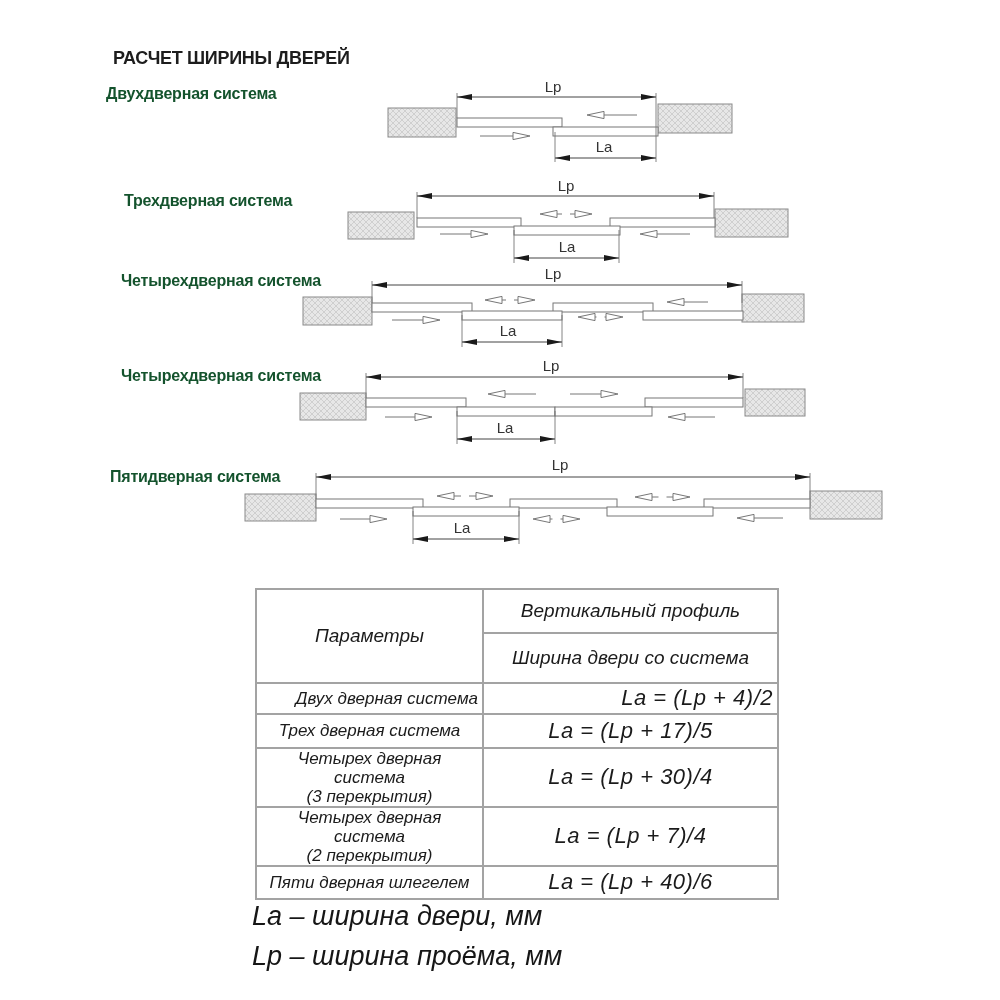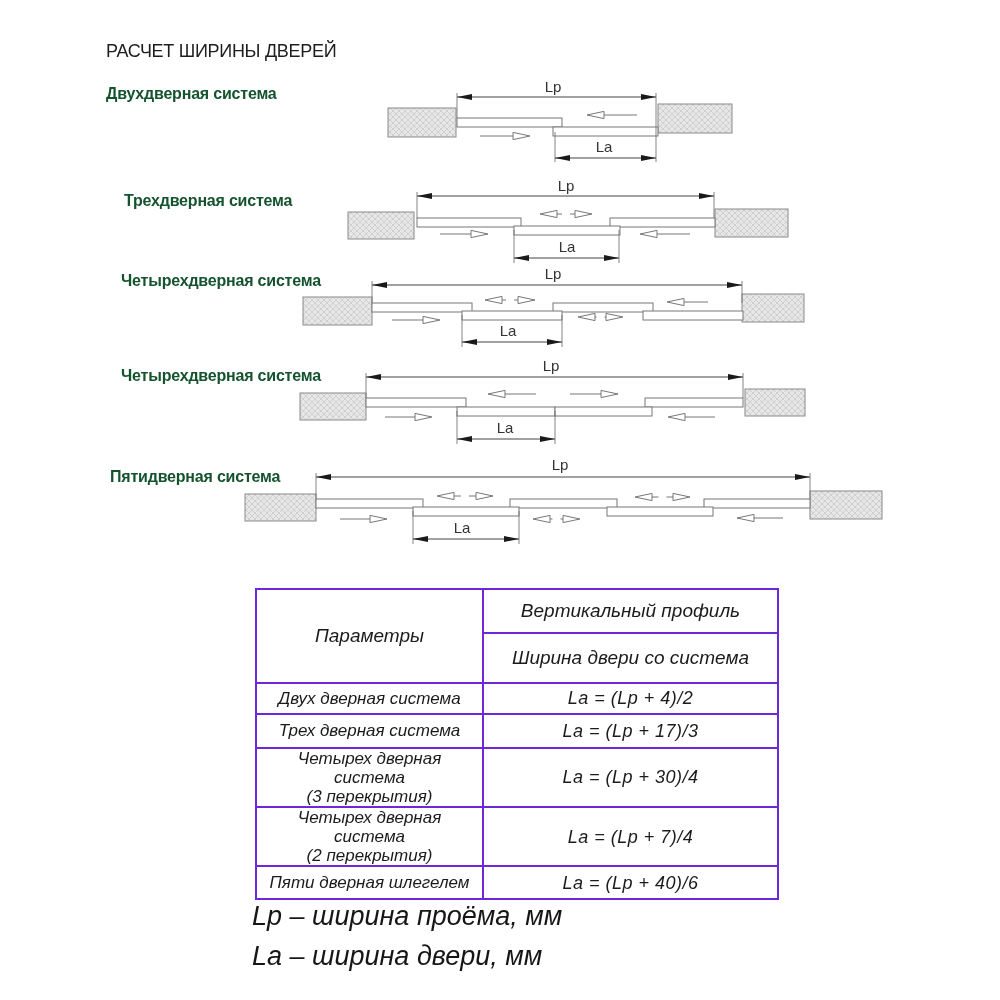--- a/index.html
+++ b/index.html
@@ -1,37 +1,37 @@
 <!DOCTYPE html>
 <html><head>
 <meta charset="utf-8">
 <style>
   html,body{margin:0;padding:0;background:#fff;}
   body{width:1000px;height:1000px;position:relative;font-family:"Liberation Sans",sans-serif;}
   .page{position:absolute;inset:0;background:#fff;}
-  .title{position:absolute;left:105px;top:40px;margin:1px;font-size:18px;font-weight:400;
+  .title{position:absolute;left:105px;top:40px;margin:8px;font-size:18px;font-weight:700;
          color:#1d1d1d;letter-spacing:-0.3px;}
   .dlabel{position:absolute;font-size:16px;font-weight:700;color:#14532d;letter-spacing:-0.2px;white-space:nowrap;}
   #lbl0{left:106px;top:85px} #lbl1{left:124px;top:192px} #lbl2{left:121px;top:272px}
   #lbl3{left:121px;top:367px} #lbl4{left:110px;top:468px}
   svg.diag{position:absolute;overflow:visible;}
   #diag0{left:375px;top:82px;width:375px;height:90px}
   #diag1{left:335px;top:178px;width:470px;height:92px}
   #diag2{left:295px;top:262px;width:515px;height:92px}
   #diag3{left:293px;top:360px;width:517px;height:94px}
   #diag4{left:238px;top:448px;width:650px;height:110px}
   .spec-table{position:absolute;left:255px;top:588px;width:522px;border-collapse:collapse;table-layout:fixed;}
-  .spec-table td{border:2px solid #6d28d9;text-align:center;vertical-align:middle;
+  .spec-table td{border:2px solid #a3a3a3;text-align:center;vertical-align:middle;
     font-style:italic;color:#1b1b1b;padding:0 4px;line-height:1.12;}
   .spec-table .hdr{font-size:19px;}
   .spec-table .pname{font-size:17px;}
-  .spec-table .formula{font-size:18px;letter-spacing:0.5px;margin-top:27px;}
+  .spec-table .formula{font-size:22px;letter-spacing:0.5px;margin-top:27px;}
   .spec-table tr:nth-child(1) td{height:42px;}
   .spec-table tr:nth-child(2) td{height:48px;}
-  .spec-table tr:nth-child(3) td{height:29px;}
+  .spec-table tr:nth-child(3) td{height:29px;text-align:right;}
   .spec-table tr:nth-child(4) td{height:32px;}
   .spec-table tr:nth-child(5) td{height:48px;}
   .spec-table tr:nth-child(6) td{height:50px;}
   .spec-table tr:nth-child(7) td{height:31px;}
   .legend{position:absolute;left:252px;top:901px;font-style:italic;font-size:27px;color:#161616;}
   .legend div{margin-bottom:9px;white-space:nowrap;}
 </style>
 </head>
 <body>
 
@@ -218,21 +218,21 @@
             <div>Двух дверная система</div>
             <div></div>
           </td>
       <td class="formula">La = (Lp + 4)/2</td>
     </tr>
     <tr>
       <td class="pname">
             <div>Трех дверная система</div>
             <div></div>
           </td>
-      <td class="formula">La = (Lp + 17)/3</td>
+      <td class="formula">La = (Lp + 17)/5</td>
     </tr>
     <tr>
       <td class="pname">
             <div>Четырех дверная система</div>
             <div>(3 перекрытия)</div>
           </td>
       <td class="formula">La = (Lp + 30)/4</td>
     </tr>
     <tr>
       <td class="pname">
@@ -245,17 +245,17 @@
       <td class="pname">
             <div>Пяти дверная шлегелем</div>
             <div></div>
           </td>
       <td class="formula">La = (Lp + 40)/6</td>
     </tr>
   </tbody>
     </table>
 
   <div class="legend">
+    <div>La – ширина двери, мм</div>
     <div>Lp – ширина проёма, мм</div>
-    <div>La – ширина двери, мм</div>
   </div>
 
 </div>
 
 </body></html>

